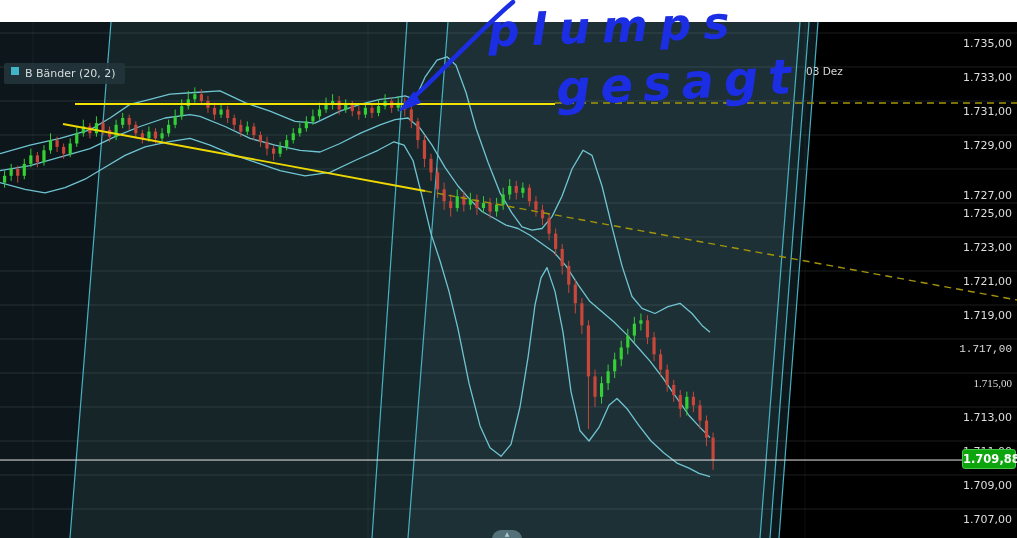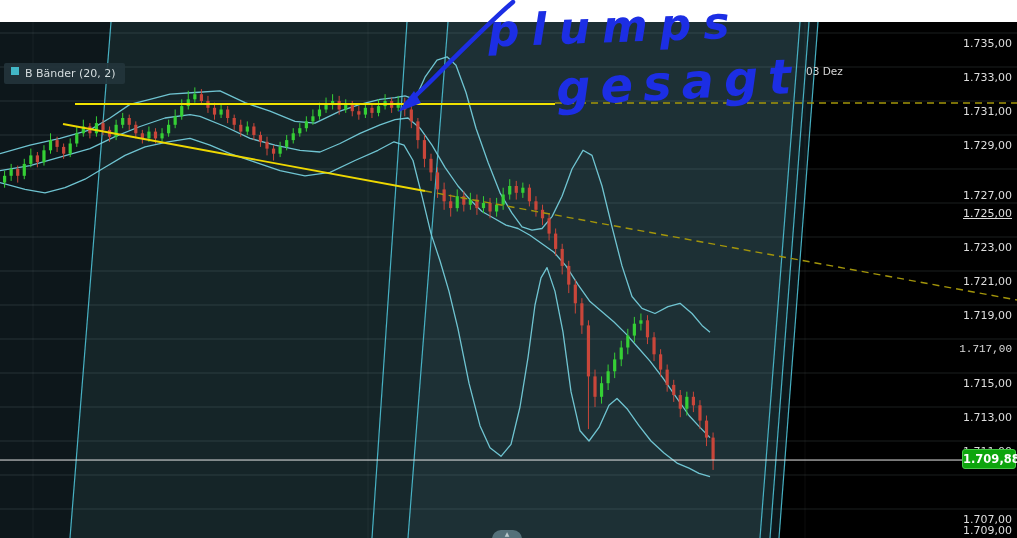--- a/index.html
+++ b/index.html
@@ -296,29 +296,29 @@
   </div>
 
   <div class="date-label">03 Dez</div>
 
   <div id="axis-labels">
       <div class="tick" style="top: 37px;">1.735,00</div>
       <div class="tick" style="top: 71px;">1.733,00</div>
       <div class="tick" style="top: 105px; text-align: center;">1.731,00</div>
       <div class="tick" style="top: 139px;">1.729,00</div>
       <div class="tick" style="top: 173px; margin-top: 16px;">1.727,00</div>
-      <div class="tick" style="top: 207px; text-decoration: underline;">1.725,00</div>
+      <div class="tick" style="top: 207px;">1.725,00</div>
       <div class="tick" style="top: 241px;">1.723,00</div>
       <div class="tick" style="top: 275px; text-align: center;">1.721,00</div>
       <div class="tick" style="top: 309px;">1.719,00</div>
       <div class="tick" style="top: 343px; font-family: Liberation Mono, monospace;">1.717,00</div>
-      <div class="tick" style="top: 377px;">1.715,00</div>
+      <div class="tick" style="top: 377px; font-family: Liberation Serif, serif;">1.715,00</div>
       <div class="tick" style="top: 411px; text-align: center;">1.713,00</div>
       <div class="tick" style="top: 445px;">1.711,00</div>
-      <div class="tick" style="top: 479px; margin-top: 45px;">1.709,00</div>
+      <div class="tick" style="top: 479px;">1.709,00</div>
       <div class="tick" style="top: 513px;">1.707,00</div>
     </div>
 
   <div class="badge">1.709,88</div>
 
   <div class="word word1" style="color: rgb(28, 46, 228);">plumps</div>
   <div class="word word2" style="color: rgb(28, 46, 228);">gesagt</div>
 
   <svg id="ink-svg" width="1017" height="538">
     <path id="ink-arrow" d="M 513 2 C 492 20 458 54 434 78 C 422 90 412 99 406 104" fill="none" stroke-width="4.5" stroke-linecap="round" stroke="#1c2ee4"></path>

